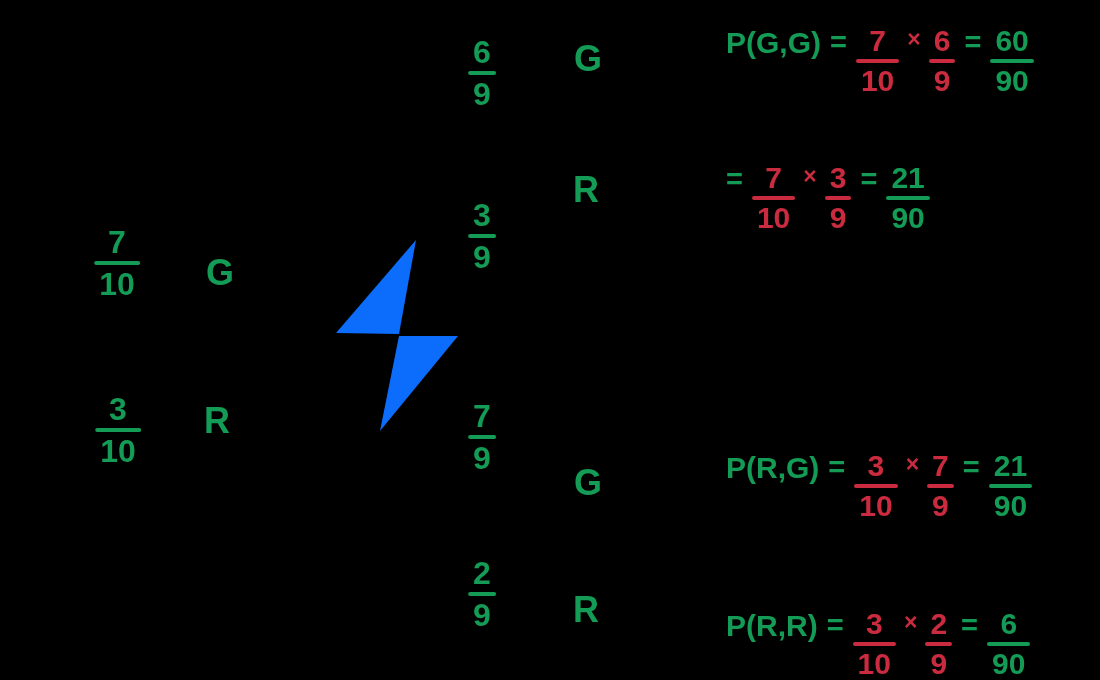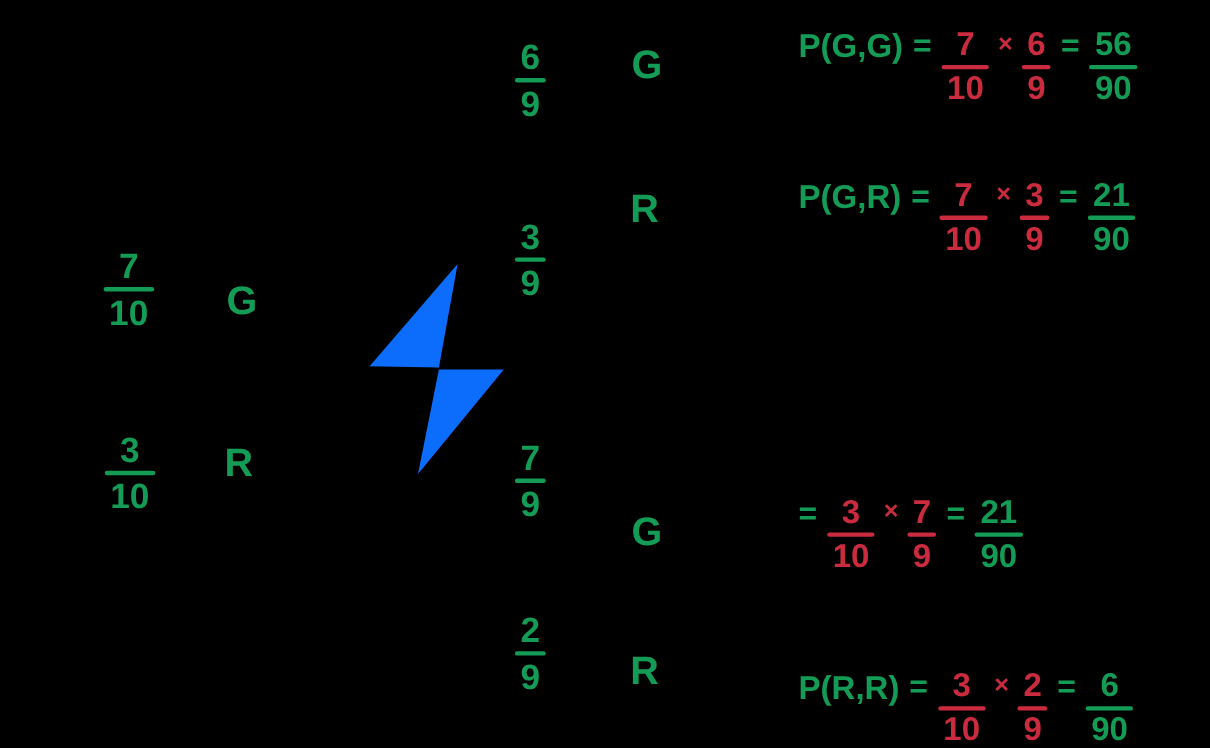--- a/index.html
+++ b/index.html
@@ -98,28 +98,27 @@
       <span class="den">10</span>
     </span>
     <span class="times red">×</span>
     <span class="frac red">
       <span class="num">6</span>
       <span class="bar"></span>
       <span class="den">9</span>
     </span>
     <span class="eq green">=</span>
     <span class="frac green">
-      <span class="num">56</span>
+      <span class="num">60</span>
       <span class="bar"></span>
       <span class="den">90</span>
     </span>
   </div>
 
   <div class="formula" style="top:198px">
-    <span class="green">P(G,R)</span>
     <span class="eq green">=</span>
     <span class="frac red">
       <span class="num">7</span>
       <span class="bar"></span>
       <span class="den">10</span>
     </span>
     <span class="times red">×</span>
     <span class="frac red">
       <span class="num">3</span>
       <span class="bar"></span>
@@ -127,20 +126,21 @@
     </span>
     <span class="eq green">=</span>
     <span class="frac green">
       <span class="num">21</span>
       <span class="bar"></span>
       <span class="den">90</span>
     </span>
   </div>
 
   <div class="formula" style="top:486px">
+    <span class="green">P(R,G)</span>
     <span class="eq green">=</span>
     <span class="frac red">
       <span class="num">3</span>
       <span class="bar"></span>
       <span class="den">10</span>
     </span>
     <span class="times red">×</span>
     <span class="frac red">
       <span class="num">7</span>
       <span class="bar"></span>

